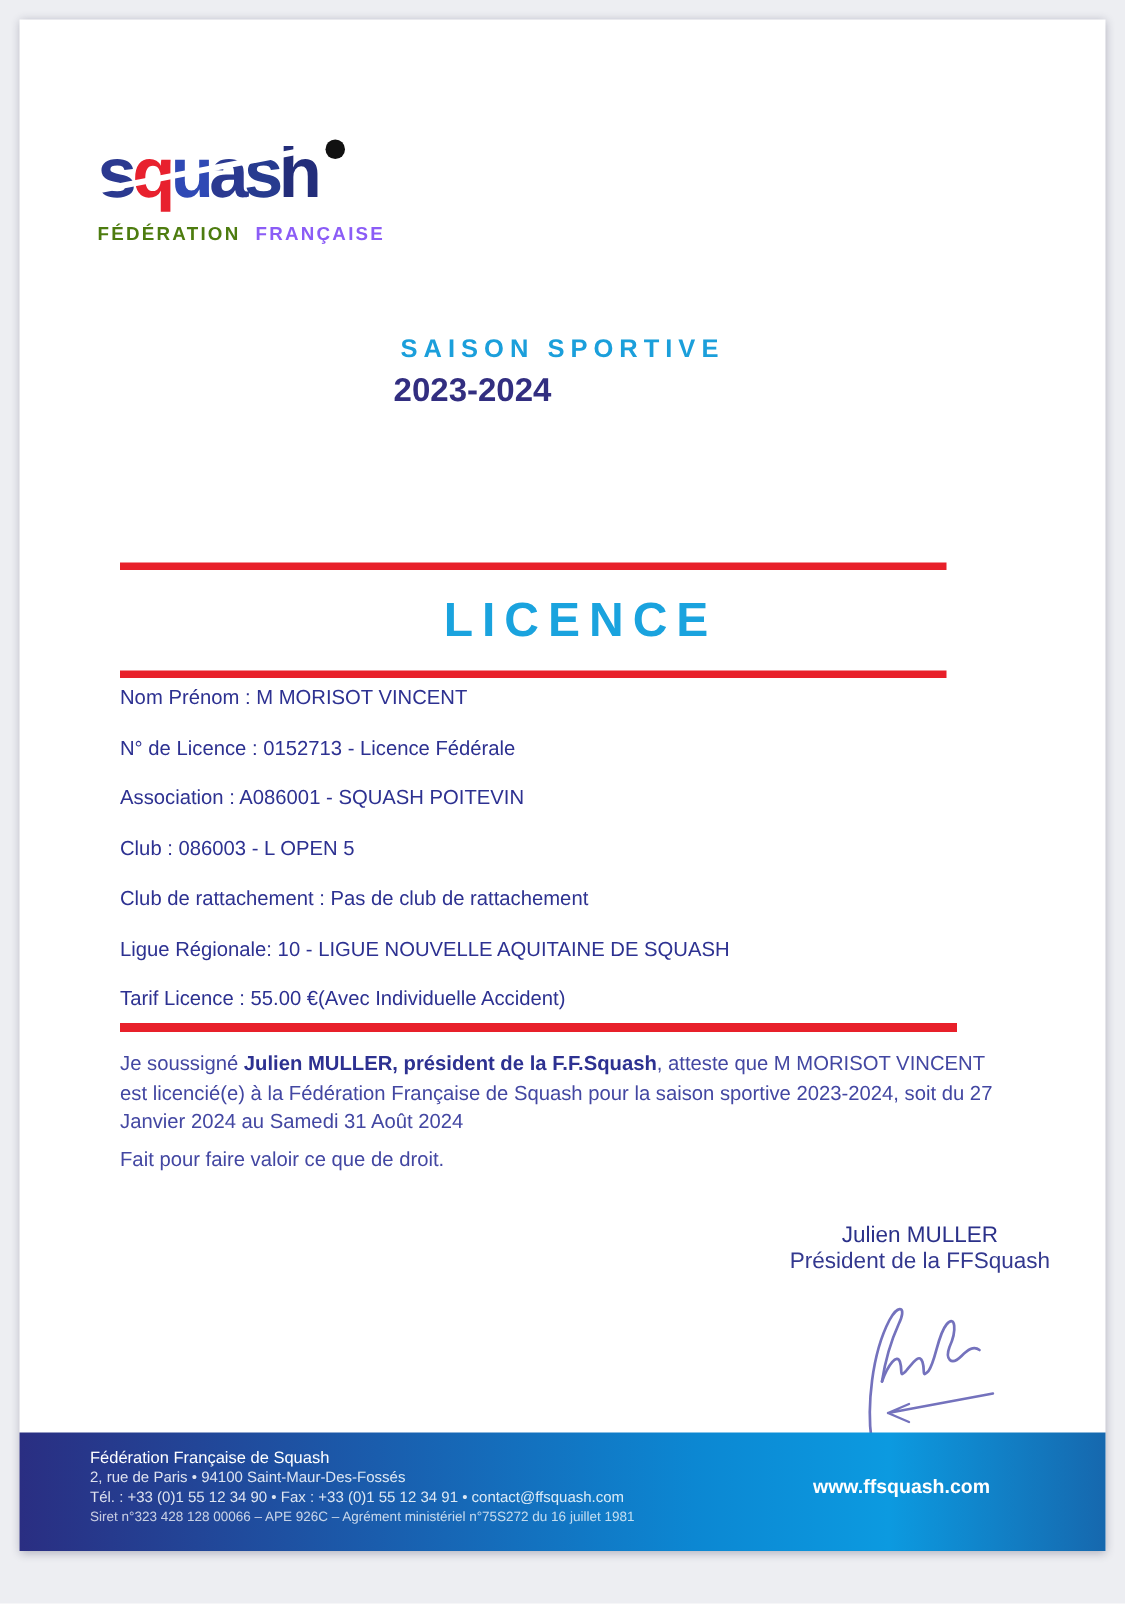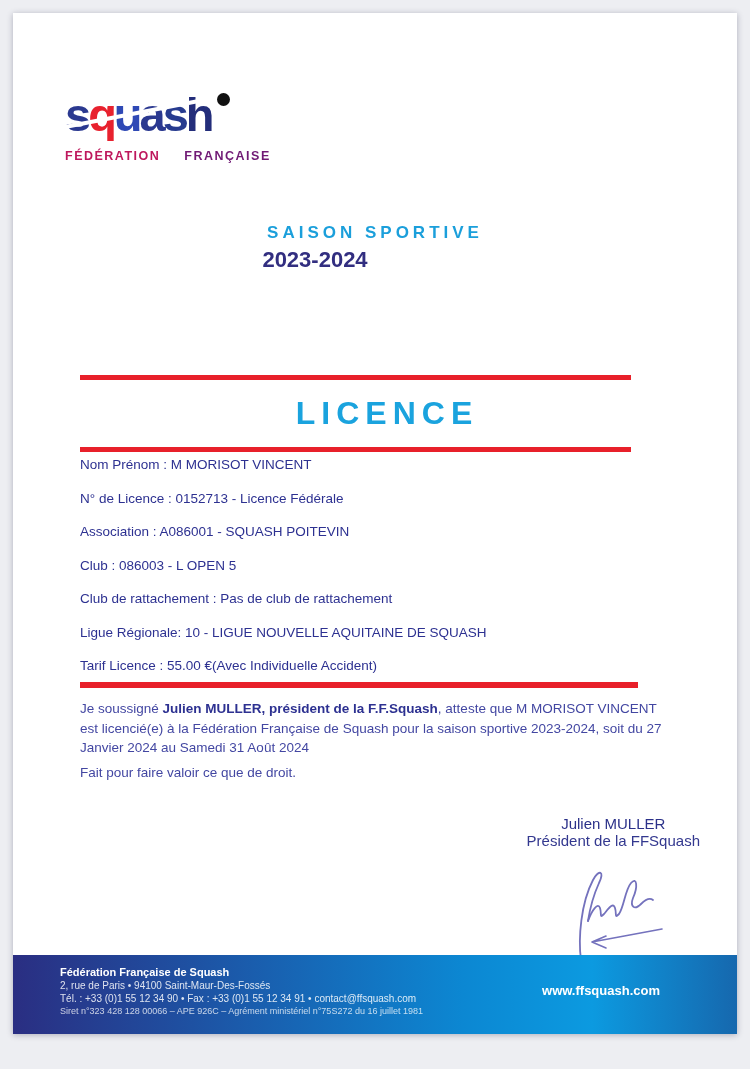--- a/index.html
+++ b/index.html
@@ -37,22 +37,22 @@
   }
   .logo-ball {
     position:absolute; left:152px; top:8px;
     width:13px; height:13px; border-radius:50%;
     background:#111111;
   }
   .logo-sub {
     margin-top:4px; font-size:12.5px; font-weight:bold;
     letter-spacing:1.5px; white-space:nowrap;
   }
-  .logo-sub .fed { color:#be185d; }
-  .logo-sub .fra { color:#701a75; margin-left:19px; }
+  .logo-sub .fed { color:#4d7c0f; }
+  .logo-sub .fra { color:#8b5cf6; margin-left:5px; }
 
   
   .season-label {
     position:absolute; left:0; top:210px; width:724px;
     text-align:center; font-size:17px; font-weight:bold;
     letter-spacing:4px; color:#1b9fdb;
   }
   .season-years {
     position:absolute; left:0; top:234px; width:604px;
     text-align:center; font-size:22px; font-weight:bold;
@@ -101,21 +101,21 @@
   .sig-scribble { position:absolute; left:552px; top:845px; width:105px; height:105px; }
 
   
   .footer {
     position:absolute; left:0; bottom:0; width:724px; height:79px;
     background:linear-gradient(90deg,#2a2e82 0%,#1a5dad 33%,#0c87d2 62%,#0c9ae0 80%,#1668ae 100%);
   }
   .footer-left {
     position:absolute; left:47px; top:11px; color:#ffffff;
   }
-  .footer-org  { font-size:11px; font-weight:bold; margin-bottom:2px; }
+  .footer-org  { font-size:11px; font-weight:normal; margin-bottom:2px; }
   .footer-line { font-size:10px; color:rgba(255,255,255,.85); margin-bottom:2px; }
   .footer-legal{ font-size:9px;  color:rgba(255,255,255,.75); }
   .footer-site {
     position:absolute; right:77px; top:28px;
     font-size:13px; font-weight:bold; color:#ffffff;
   }
 </style>
 </head>
 <body>
 

